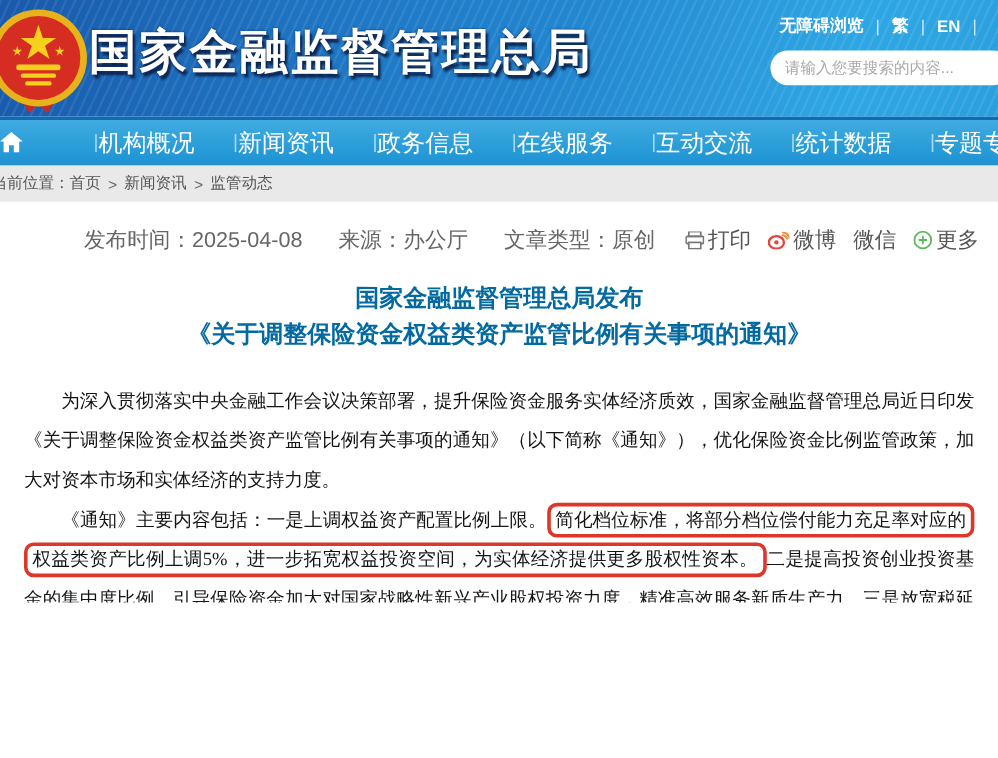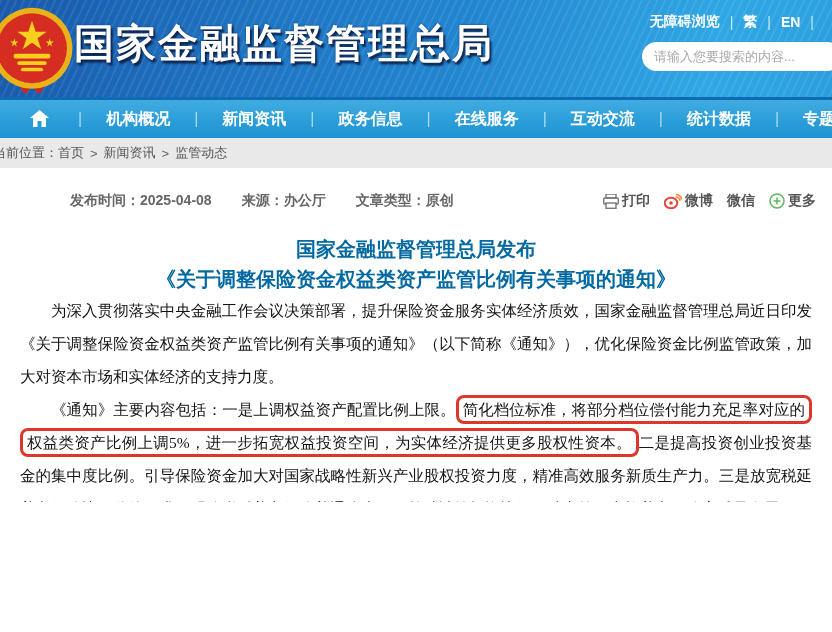--- a/index.html
+++ b/index.html
@@ -21,42 +21,42 @@
   .topbar .tsep{margin:0 10px;font-weight:normal;opacity:.75;}
   .search{position:absolute;top:42px;right:-10px;width:176px;height:29px;
     border:none;border-radius:15px;background:#fff;padding:0 12px;
     font-size:13px;color:#444;outline:none;}
   .search::placeholder{color:#a9a9a9;}
 
   
   .nav{height:38px;border-top:3px solid #0d6cb4;
     background:linear-gradient(180deg,#41abe1 0%,#2b9ed9 55%,#1e93d3 100%);
     display:flex;align-items:center;}
-  .nav-cell{flex:0 0 auto;width:112px;text-align:center;color:#fff;
-    font-size:16px;font-weight:bold;cursor:pointer;white-space:nowrap;}
+  .nav-cell{flex:0 0 auto;width:112px;color:#fff;
+    font-size:20px;font-weight:normal;cursor:pointer;white-space:nowrap;}
   .nav-cell.home{width:78px;}
   .nav-sep{flex:0 0 auto;color:#bfe4f6;font-weight:normal;opacity:.85;}
 
   
   .breadcrumb{height:30px;background:#e9e9e9;display:flex;align-items:center;
     font-size:13px;color:#555;}
   .breadcrumb .inner{margin-left:-7px;display:flex;align-items:center;}
   .breadcrumb .bsep{margin:0 6px;color:#666;}
   .crumb{color:#555;cursor:pointer;}
 
   
   .content{position:relative;padding-top:24px;}
-  .meta-row{display:flex;align-items:flex-start;font-size:14px;color:#666;height:20px;font-weight:bold;}
+  .meta-row{display:flex;align-items:flex-end;font-size:18px;color:#666;height:20px;}
   .meta-left{margin-left:70px;display:flex;gap:30px;}
   .meta-right{margin-left:auto;margin-right:16px;display:flex;align-items:center;gap:14px;color:#555;}
   .share-item{display:flex;align-items:center;gap:3px;cursor:pointer;}
   .article-title{margin:22px 0 0 0;text-align:center;color:#0369a1;
     font-size:20px;font-weight:bold;line-height:30px;
     font-family:"Liberation Sans","DejaVu Sans",sans-serif;}
-  .article-body{padding:0 20px;
+  .article-body{margin-top:24px;padding:0 20px;
     font-family:"Liberation Serif","DejaVu Serif",serif;
     font-size:15.5px;line-height:33px;color:#141414;text-align:justify;}
   .article-body p{margin:0;text-indent:2em;}
   .hl{border:3px solid #dc372a;border-radius:8px;padding:3px 4px;
     -webkit-box-decoration-break:clone;box-decoration-break:clone;}
 </style>
 </head>
 <body>
 
 <div class="page">

